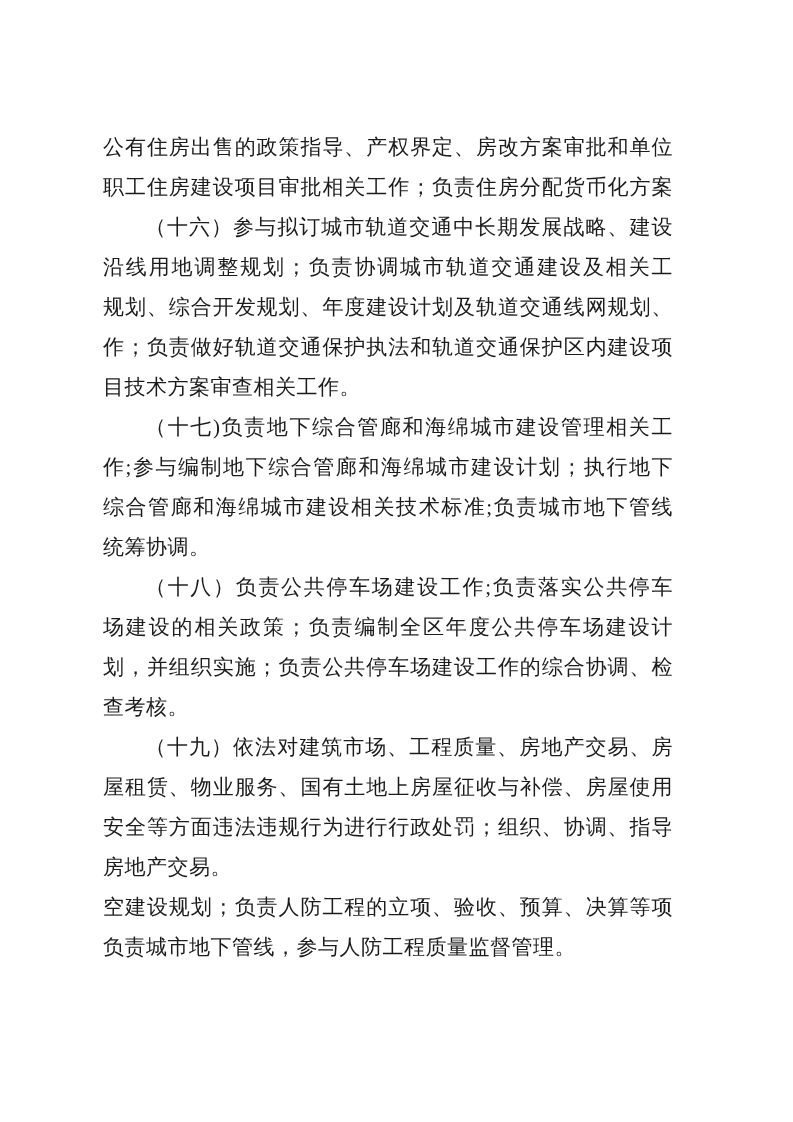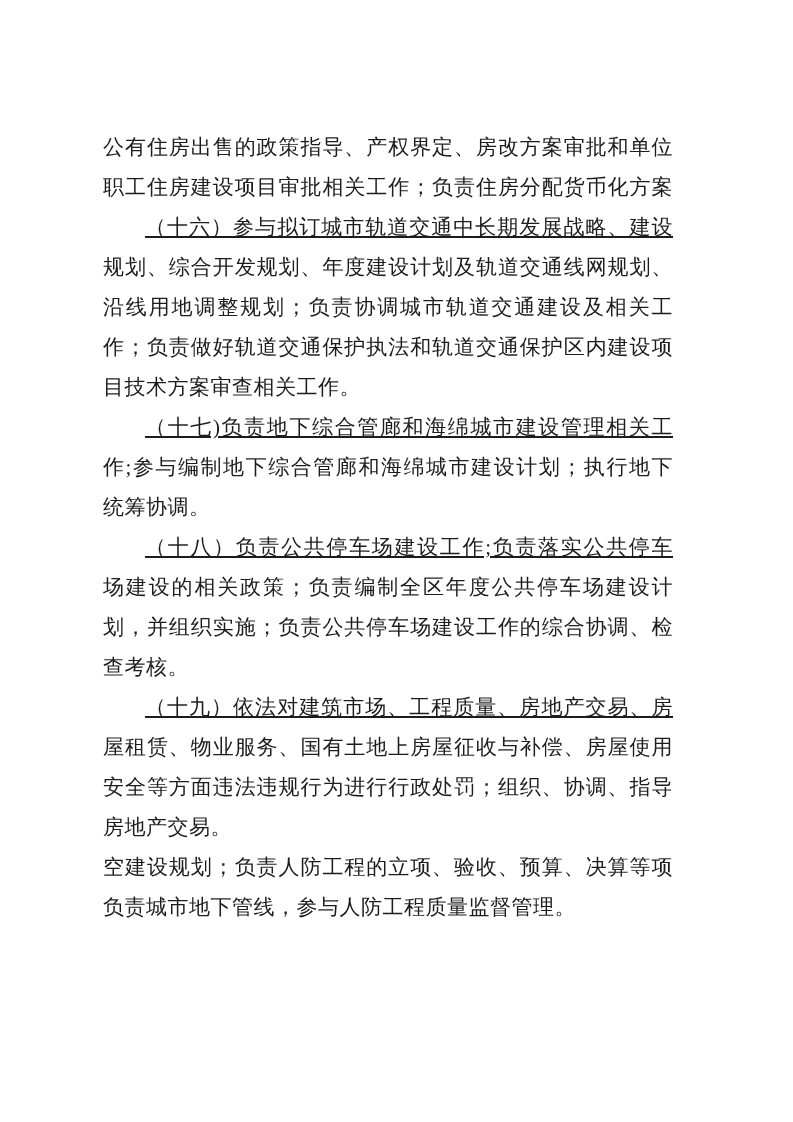--- a/index.html
+++ b/index.html
@@ -35,45 +35,45 @@
     overflow: hidden;
     text-align: justify;
     text-align-last: left;
     white-space: normal;
   }
   .line.j {
     text-align-last: justify;
   }
   .line.ind {
     text-indent: 2em;
-    text-decoration: underline;
   }
 </style>
 </head>
 <body>
 
 <div class="page" style="background: rgb(255, 255, 255);">
   <div class="doc-body" style="color: rgb(28, 28, 28);">
 
     <div class="para">
       <div class="line j">公有住房出售的政策指导、产权界定、房改方案审批和单位</div>
       <div class="line j">职工住房建设项目审批相关工作；负责住房分配货币化方案</div>
     </div>
 
     <div class="para">
       <div class="line j ind">（十六）参与拟订城市轨道交通中长期发展战略、建设</div>
+      <div class="line j">沿线用地调整规划；负责协调城市轨道交通建设及相关工</div>
       <div class="line j">规划、综合开发规划、年度建设计划及轨道交通线网规划、</div>
-      <div class="line j">沿线用地调整规划；负责协调城市轨道交通建设及相关工</div>
       <div class="line j">作；负责做好轨道交通保护执法和轨道交通保护区内建设项</div>
       <div class="line">目技术方案审查相关工作。</div>
     </div>
 
     <div class="para">
       <div class="line j ind">（十七)负责地下综合管廊和海绵城市建设管理相关工</div>
       <div class="line j">作;参与编制地下综合管廊和海绵城市建设计划；执行地下</div>
+      <div class="line j">综合管廊和海绵城市建设相关技术标准;负责城市地下管线</div>
       <div class="line">统筹协调。</div>
     </div>
 
     <div class="para">
       <div class="line j ind">（十八）负责公共停车场建设工作;负责落实公共停车</div>
       <div class="line j">场建设的相关政策；负责编制全区年度公共停车场建设计</div>
       <div class="line j">划，并组织实施；负责公共停车场建设工作的综合协调、检</div>
       <div class="line">查考核。</div>
     </div>
 

